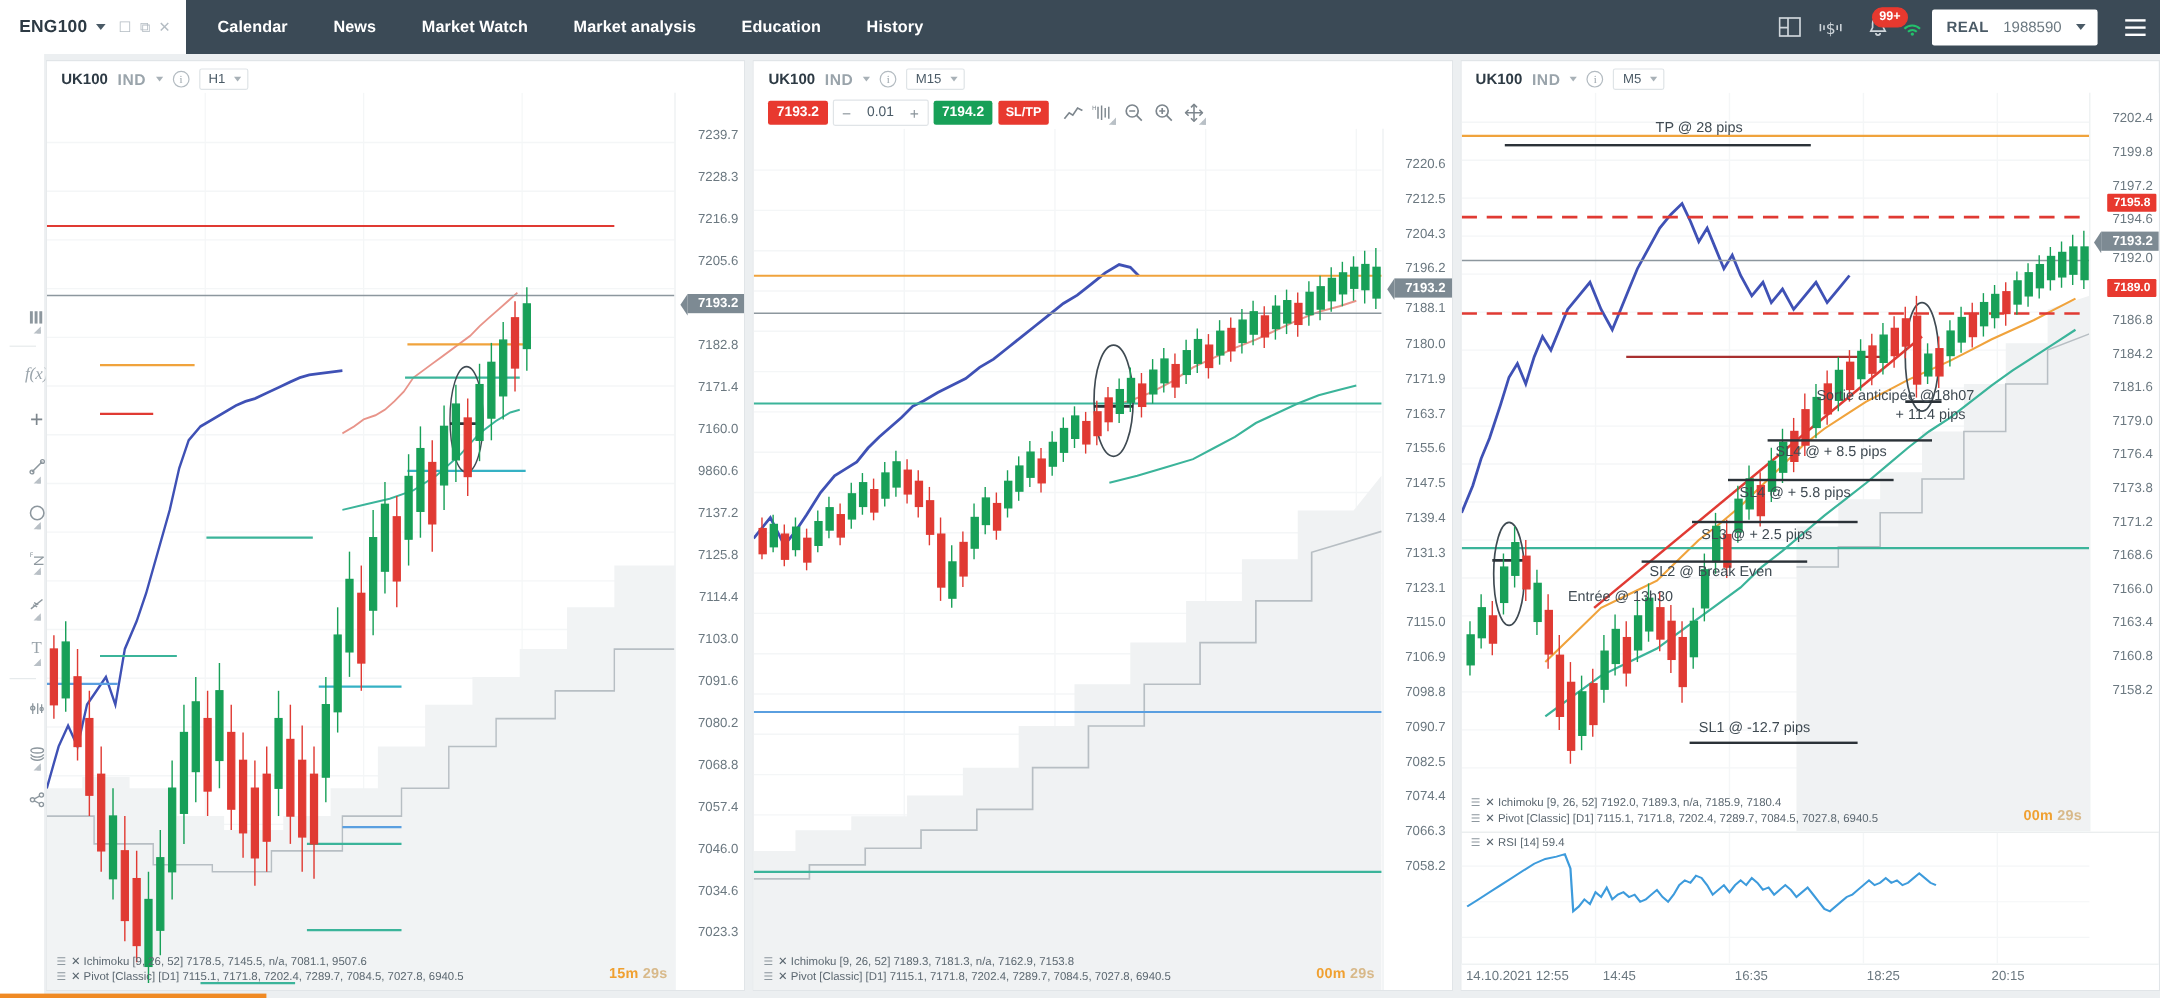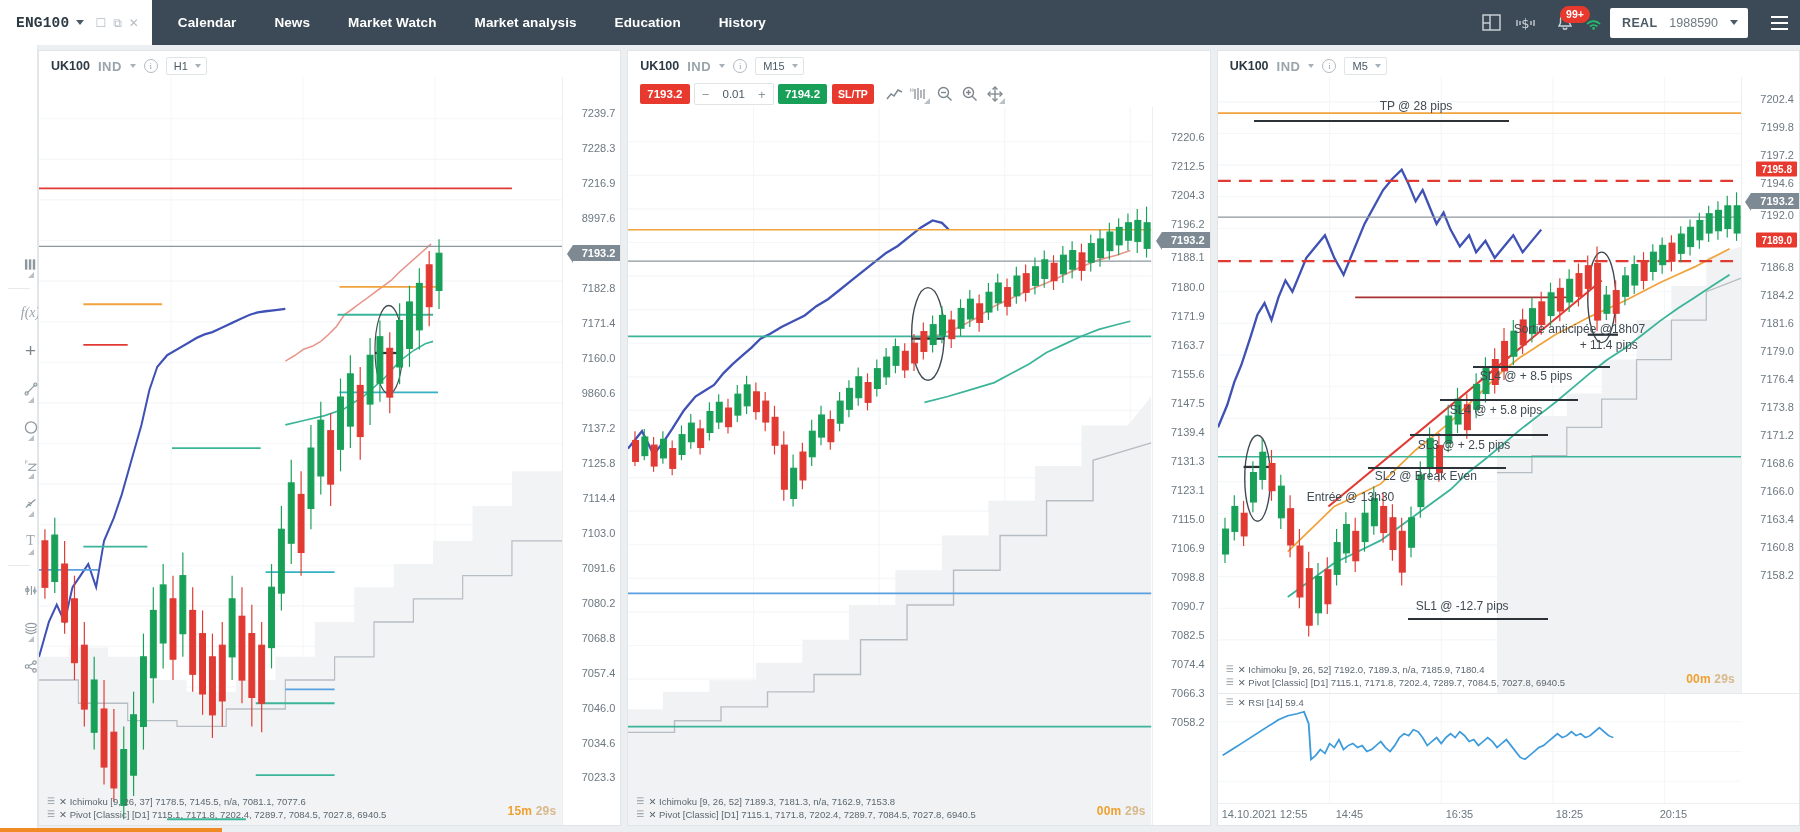--- a/index.html
+++ b/index.html
@@ -12,21 +12,21 @@
   
   #topbar {
     height: 45px; background: #3b4a56; display: flex; align-items: stretch;
     position: relative; z-index: 40;
   }
   #symbol-tab {
     background: #ffffff; display: flex; align-items: center; gap: 7px;
     padding: 0 13px 0 16px; height: 45px; min-width: 118px;
   }
   #symbol-tab .sym {
-    font-size: 14.5px; font-weight: bold; color: #2d3a44; letter-spacing: .2px; font-family: Liberation Mono, monospace;
+    font-size: 14.5px; font-weight: bold; color: #2d3a44; letter-spacing: .2px;
   }
   .caret-dn {
     width: 0; height: 0; border-left: 4px solid transparent;
     border-right: 4px solid transparent; border-top: 5px solid #4a5a66;
     display: inline-block;
   }
   #symbol-tab .tabicons { display: flex; align-items: center; gap: 7px; margin-left: 4px; }
   .tico { color: #b4bcc3; font-size: 12px; line-height: 1; }
   #topmenu { display: flex; align-items: center; height: 45px; }
   #topmenu .mi {
@@ -520,21 +520,21 @@
                 <line x1="406" y1="140" x2="406" y2="200" stroke-width="1.2"></line>
                 <rect x="403" y="152" width="6" height="32"></rect>
               </g>
           </g>
         </svg>
 
         <div class="yaxis">
           <div class="ylab" style="top:36px">7239.7</div>
           <div class="ylab" style="top:71px">7228.3</div>
           <div class="ylab" style="top:106px">7216.9</div>
-          <div class="ylab" style="top:141px">8997.6</div>
+          <div class="ylab" style="top:141px">7205.6</div>
           <div class="ycur" style="top:176px">7193.2</div>
           <div class="ylab" style="top:211px">7182.8</div>
           <div class="ylab" style="top:246px">7171.4</div>
           <div class="ylab" style="top:281px">7160.0</div>
           <div class="ylab" style="top:316px">9860.6</div>
           <div class="ylab" style="top:351px">7137.2</div>
           <div class="ylab" style="top:386px">7125.8</div>
           <div class="ylab" style="top:421px">7114.4</div>
           <div class="ylab" style="top:456px">7103.0</div>
           <div class="ylab" style="top:491px">7091.6</div>
@@ -545,21 +545,21 @@
           <div class="ylab" style="top:666px">7034.6</div>
           <div class="ylab" style="top:700px">7023.3</div>
 
         </div>
 
         <div class="timer"><span>15m</span> <span class="s">29s</span></div>
 
         <div class="legend">
           <div class="lgrow">
               <span class="lgico">☰</span>
-              <span>✕ Ichimoku [9, 26, 37] 7178.5, 7145.5, n/a, 7081.1, 7077.6</span>
+              <span>✕ Ichimoku [9, 26, 52] 7178.5, 7145.5, n/a, 7081.1, 9507.6</span>
             </div>
           <div class="lgrow">
               <span class="lgico">☰</span>
               <span>✕ Pivot [Classic] [D1] 7115.1, 7171.8, 7202.4, 7289.7, 7084.5, 7027.8, 6940.5</span>
             </div>
         </div>
       </div>
 
     </div>
 

